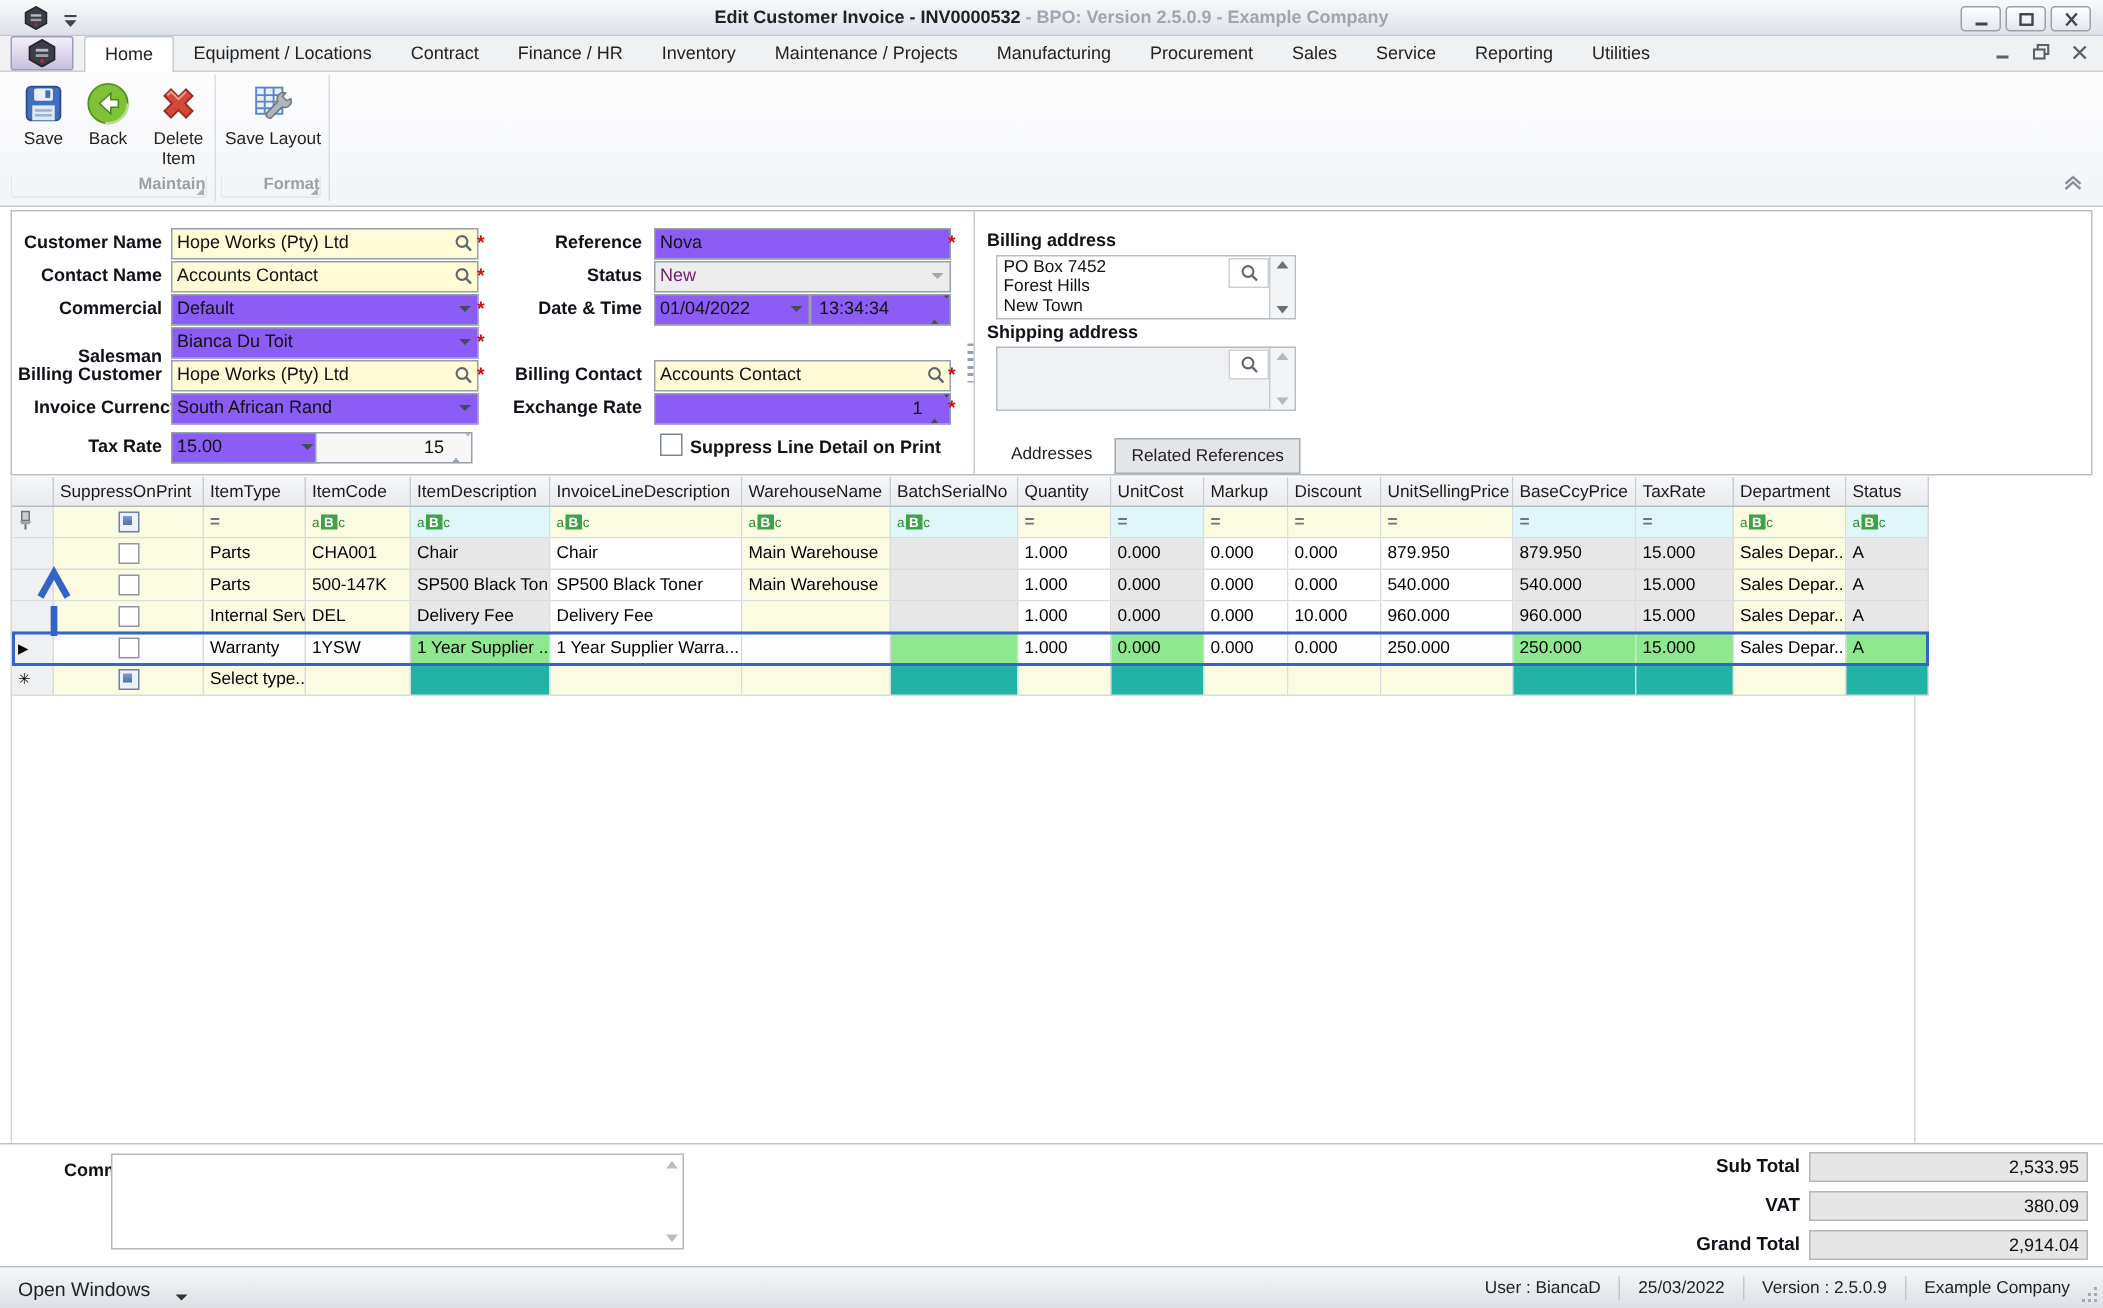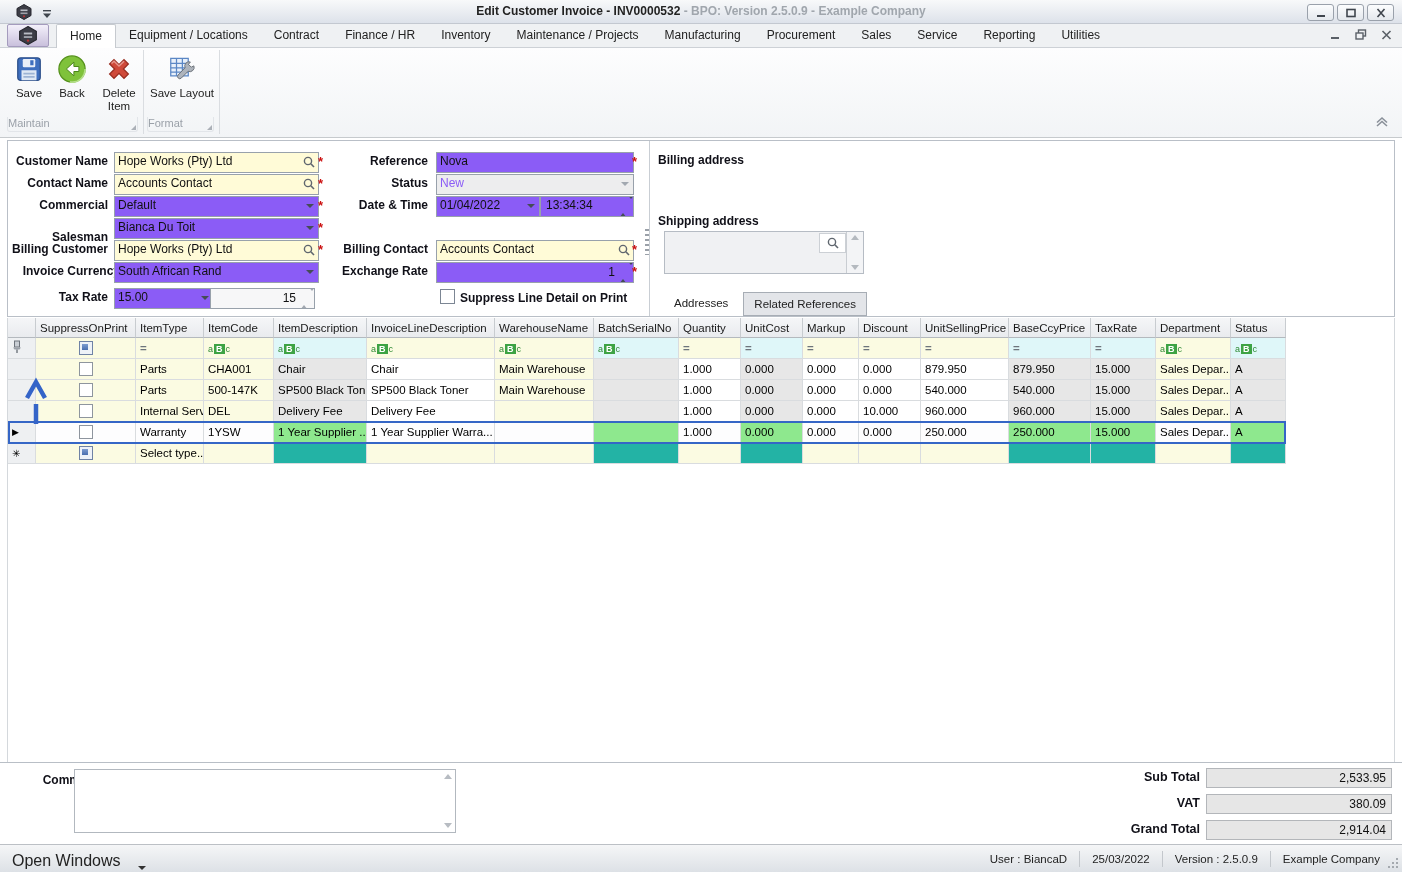--- a/index.html
+++ b/index.html
@@ -17,28 +17,28 @@
   #appbtn{left:7px;top:0px;width:42px;height:23px;background:linear-gradient(#f3f0fa,#c9c0dc);border:1px solid #a49bbd;border-radius:2px;display:flex;align-items:center;justify-content:center;}
   #ribbon-tabs{left:56px;top:0;height:24px;display:flex;}
   .rtab{padding:4px 13px 0 13px;height:20px;font-size:12px;color:#222;}
   .rtab.active{background:#fff;border:1px solid #c6cacf;border-bottom:none;border-radius:2px 2px 0 0;font-weight:normal;}
   #mdibtns{right:10px;top:5px;display:flex;gap:14px;align-items:center;}
   
   #ribbon{left:0;top:48px;width:1402px;height:90px;background:linear-gradient(#fdfdfe,#f2f4f6);border-bottom:1px solid #c6cacd;}
   .rgroup{top:2px;height:84px;border-right:1px solid #dadde1;}
   .rbtn{position:absolute;top:4px;text-align:center;font-size:11.5px;color:#222;line-height:13px;}
   .rbtn svg{display:block;margin:0 auto 3px auto;}
-  .gfooter{position:absolute;bottom:2px;left:3px;right:5px;height:14px;text-align:left;color:#9ba1a9;font-size:11px;border:1px solid #e2e5e9;border-top:none;border-radius:0 0 3px 3px;}
+  .gfooter{position:absolute;bottom:2px;left:3px;right:5px;height:14px;text-align:right;color:#9ba1a9;font-size:11px;border:1px solid #e2e5e9;border-top:none;border-radius:0 0 3px 3px;font-weight:bold;}
   .gcorner{position:absolute;right:1px;bottom:1px;width:0;height:0;border-left:5px solid transparent;border-bottom:5px solid #abb0b7;}
   
   #formpanel{left:7px;top:140px;width:1388px;height:177px;border:1px solid #b9bfc7;background:#fff;}
   .flabel{position:absolute;font-weight:bold;font-size:12px;text-align:right;color:#101018;}
   .fctl{position:absolute;height:19px;border:1px solid #98a1ab;background:#8b5cf6;font-size:12px;line-height:17px;padding:0 3px;overflow:hidden;white-space:nowrap;}
   .fctl.yellow{background:#fffbd7;}
-  .fctl.disabled{background:#ededee;color:#8b5cf6;}
+  .fctl.disabled{background:#ededee;color:#701a75;}
   .fctl.spin .val{position:absolute;right:18px;top:1px;}
   .req{position:absolute;color:#cc1111;font-weight:bold;font-size:13px;}
   .ddarrow{position:absolute;right:4px;top:7px;width:0;height:0;border-left:4px solid transparent;border-right:4px solid transparent;border-top:4px solid #444c56;}
   .ddarrow.gray{border-top-color:#a2a8b0;}
   .spinner{position:absolute;right:2px;top:1px;width:12px;height:15px;}
   .spup{width:0;height:0;border-left:4px solid transparent;border-right:4px solid transparent;border-bottom:5px solid #444c56;margin:1px auto 3px auto;}
   .spdn{width:0;height:0;border-left:4px solid transparent;border-right:4px solid transparent;border-top:5px solid #444c56;margin:0 auto;}
   .spinner.gray .spup{border-bottom-color:#a2a8b0;}.spinner.gray .spdn{border-top-color:#a2a8b0;}
   .magwrap{position:absolute;right:2px;top:2px;}
   #vdivider{left:641px;top:0;bottom:0;width:1px;background:#c9ced4;}
@@ -50,21 +50,21 @@
   .sstrip{position:absolute;right:0;top:0;bottom:0;width:16px;background:#f3f4f6;border-left:1px solid #c9cdd2;}
   .sstrip .up{position:absolute;top:3px;left:4px;width:0;height:0;border-left:4px solid transparent;border-right:4px solid transparent;border-bottom:5px solid #6a7078;}
   .sstrip .dn{position:absolute;bottom:3px;left:4px;width:0;height:0;border-left:4px solid transparent;border-right:4px solid transparent;border-top:5px solid #6a7078;}
   .sstrip.gray .up{border-bottom-color:#b4b9bf;}.sstrip.gray .dn{border-top-color:#b4b9bf;}
   .searchbox{position:absolute;right:17px;top:1px;width:25px;height:18px;background:#fff;border:1px solid #ccd0d5;display:flex;align-items:center;justify-content:center;}
   #addrtabs{position:absolute;left:656px;top:151px;display:flex;height:24px;}
   .atab{padding:5px 10px 0 10px;font-size:11.5px;color:#222;}
   .atab.inactive{background:#e3e5e9;border:1px solid #a7adb5;margin-left:5px;}
   .cbox{width:13px;height:13px;border:1px solid #7c8694;background:#fff;display:inline-block;vertical-align:middle;}
   
-  #gridwrap{left:7px;top:318px;width:1388px;height:444px;background:#fff;border-left:1px solid #d4d8dc;border-right:1px solid #d4d8dc;}
+  #gridwrap{left:7px;top:318px;width:1270px;height:444px;background:#fff;border-left:1px solid #d4d8dc;border-right:1px solid #d4d8dc;}
   #gridwrap table{border-collapse:separate;border-spacing:0;table-layout:fixed;width:1278px;}
   #gridwrap th,#gridwrap td{box-sizing:border-box;overflow:hidden;white-space:nowrap;padding:0 4px;height:21px;font-size:11.5px;font-weight:normal;text-align:left;border-right:1px solid #d9dcdf;border-bottom:1px solid #d9dcdf;color:#000;}
   #gridwrap thead th{background:linear-gradient(#f5f6f8,#e9ebee);border-right:1px solid #c8ccd0;border-bottom:1px solid #b4b9be;height:20px;color:#1a1a1a;}
   td.ind,th.ind{background:#eef0f2;border-right:1px solid #c2c6ca;text-align:center;padding:0;}
   .c-y{background:#fbfbe2;} .c-w{background:#fff;} .c-ro{background:#e7e7e7;}
   .c-grn{background:#8ee88e;} .c-teal{background:#23b3a5;} .c-sel{background:#fdfdfe;}
   .f-y{background:#fbfbe2;} .f-c{background:#dff7f9;}
   .num{text-align:right;}
   .cb{width:12px;height:12px;border:1px solid #8e959e;background:#fff;display:inline-block;vertical-align:middle;}
   .cb.ind2{border-color:#6f82a5;background:#eef2f8;position:relative;}
@@ -74,21 +74,21 @@
   .abc b{background:#3da344;color:#fff;font-weight:bold;padding:0 2px;margin:0 1px;}
   #selOverlay{left:0px;top:103px;width:1278px;height:23px;border:2px solid #3566c6;pointer-events:none;z-index:3;}
   #annotArrow{left:18px;top:376px;z-index:5;pointer-events:none;}
   
   #bottompanel{left:0;top:762px;width:1402px;height:82px;background:#fff;border-top:1px solid #b9bfc6;}
   #comment-box{left:74px;top:6px;width:382px;height:64px;border:1px solid #b2b8bf;background:#fff;}
   .totrow-label{position:absolute;width:150px;text-align:right;font-weight:bold;font-size:12.5px;color:#101018;}
   .totrow-box{position:absolute;left:1206px;width:186px;height:20px;background:#e6e6e6;border:1px solid #b3b6ba;font-size:12px;line-height:18px;text-align:right;padding:0 5px;box-sizing:border-box;}
   
   #statusbar{left:0;top:844px;width:1402px;height:28px;background:linear-gradient(#f5f6f7,#dde1e6);border-top:1px solid #bcc0c5;}
-  #openwin{left:12px;top:7px;font-size:16px;color:#222;display:flex;align-items:flex-end;gap:17px;}
+  #openwin{left:12px;top:7px;font-size:13px;color:#222;display:flex;align-items:flex-end;gap:17px;}
   #sbright{right:22px;top:6px;display:flex;align-items:center;gap:12px;font-size:11.5px;color:#222;}
   .sep{width:1px;height:16px;background:#c3c7cc;}
   .grip{position:absolute;right:3px;bottom:3px;}
 </style>
 </head>
 <body>
 
 <div id="titlebar" class="abs">
   <span class="abs" style="left:16px;top:4px;">
     <svg width="16" height="16" viewBox="0 0 16 16">
@@ -278,20 +278,37 @@
     </div>
   <div class="req" style="left:624px;top:123px;">*</div>
 
   <div class="abs" style="left:432px;top:148px;"><span class="cbox"></span></div>
   <div class="flabel" style="left:452px;top:150px;width:220px;text-align:left;">Suppress Line Detail on Print</div>
 
   <div id="vdivider" class="abs"></div>
   <div id="splitdots" class="abs"></div>
 
   <div class="addrlabel" style="left:650px;top:12px;">Billing address</div>
+  <div class="addrbox" style="left:656px;top:29px;">
+    <div class="addrtext">
+        <div>PO Box 7452</div>
+        <div>Forest Hills</div>
+        <div>New Town</div>
+      </div>
+    <div class="searchbox">
+        <svg width="14" height="14" viewBox="0 0 14 14">
+          <circle cx="6" cy="6" r="3.6" fill="none" stroke="#5f666e" stroke-width="1.4"></circle>
+          <path d="M8.8 8.8 L12 12" stroke="#5f666e" stroke-width="1.6"></path>
+        </svg>
+      </div>
+    <div class="sstrip">
+        <span class="up"></span>
+        <span class="dn"></span>
+      </div>
+  </div>
 
   <div class="addrlabel" style="left:650px;top:73px;">Shipping address</div>
   <div class="addrbox disabled" style="left:656px;top:90px;">
     <div class="searchbox">
         <svg width="14" height="14" viewBox="0 0 14 14">
           <circle cx="6" cy="6" r="3.6" fill="none" stroke="#5f666e" stroke-width="1.4"></circle>
           <path d="M8.8 8.8 L12 12" stroke="#5f666e" stroke-width="1.6"></path>
         </svg>
       </div>
     <div class="sstrip gray">

